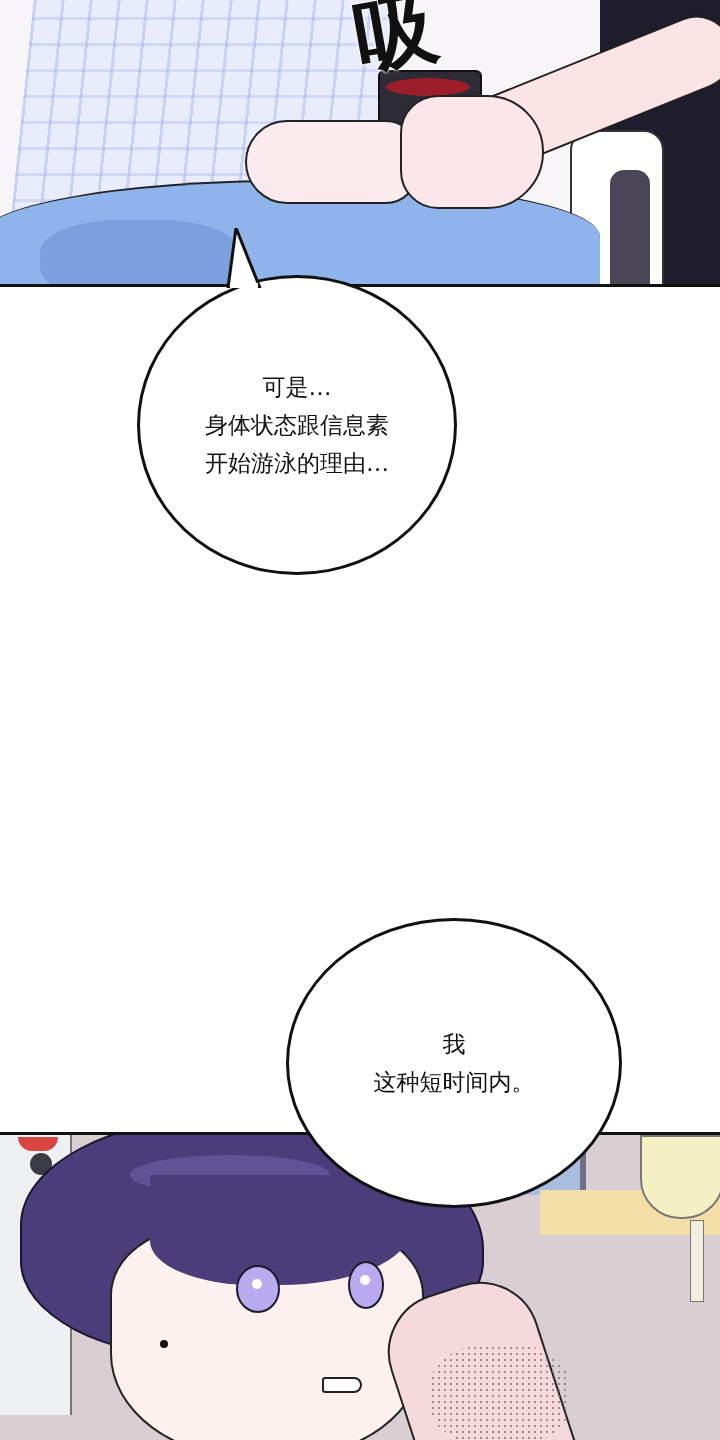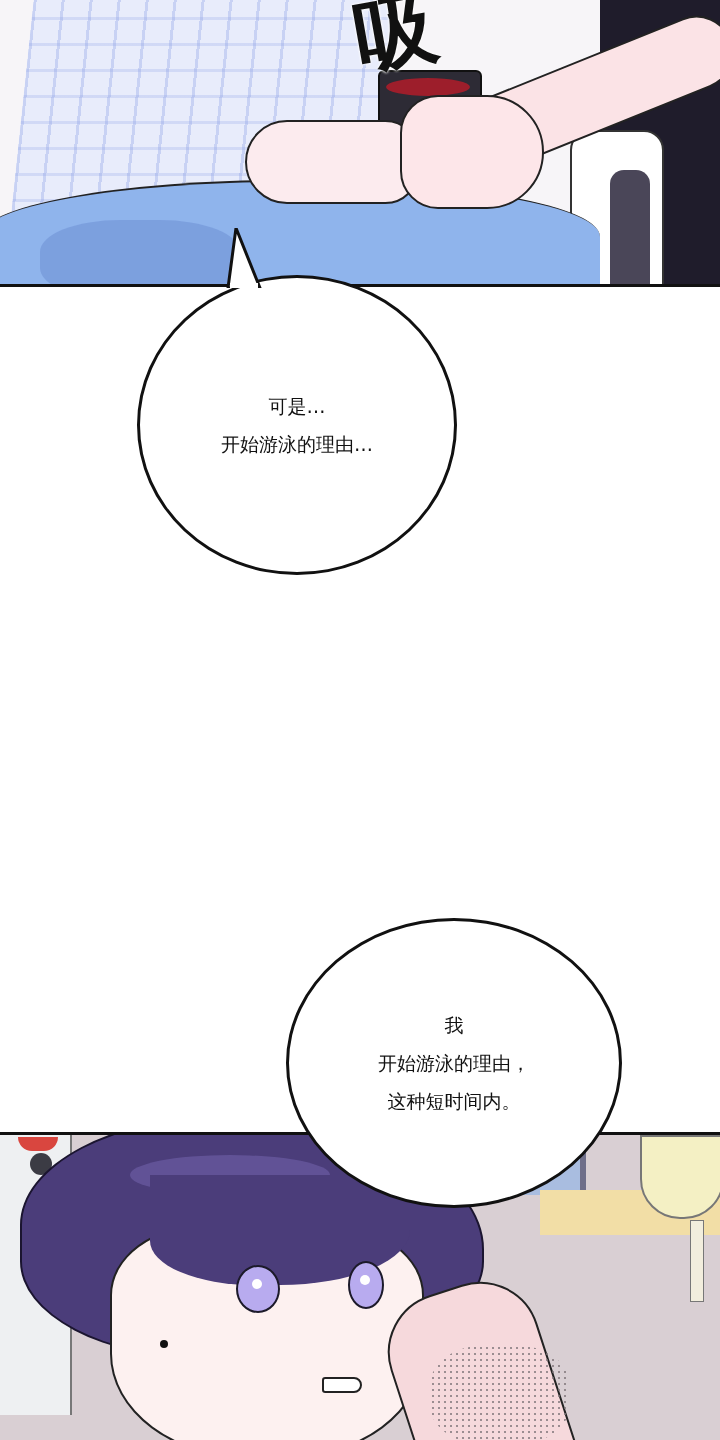--- a/index.html
+++ b/index.html
@@ -38,21 +38,21 @@
     .sfx { left: 355px; top: -22px; font-size: 82px; font-weight: bold; color: #111;
            transform: rotate(-10deg); text-shadow: 0 0 3px #fff, 0 0 3px #fff;
            font-family: "DejaVu Sans", sans-serif; }
 
     
     .bubble { position: absolute; background: #fff; border: 3px solid #111; border-radius: 50%;
               display: flex; align-items: center; justify-content: center; text-align: center;
               z-index: 5; box-sizing: border-box; }
     .bubble-1 { left: 137px; top: 275px; width: 320px; height: 300px; }
     .bubble-2 { left: 286px; top: 918px; width: 336px; height: 290px; }
-    .bubble-text { font-size: 19px; line-height: 38px; color: #111; }
+    .bubble-text { font-size: 23px; line-height: 38px; color: #111; }
     .bubble-text div { white-space: nowrap; }
     .tail { position: absolute; z-index: 6; }
 
     
     .window { left: 460px; top: 0px; width: 120px; height: 60px; background: #a9bde0;
               border-right: 6px solid #6f6f8a; }
     .wall-yellow { left: 540px; top: 55px; width: 180px; height: 45px; background: #f2dea6; }
     .lamp { left: 640px; top: 0; width: 80px; height: 80px; background: #f4f0c4;
             border: 2px solid #777; border-radius: 0 0 40px 40px; }
     .lamp-stem { left: 690px; top: 85px; width: 12px; height: 80px; background: #f2eedd;
@@ -104,28 +104,28 @@
 </div>
 
 <svg class="tail" style="left:224px; top:228px;" width="40" height="60" viewBox="0 0 40 60">
   <path d="M4 60 L12 0 L36 60 Z" fill="#fff" stroke="#111" stroke-width="3"></path>
   <path d="M6 58 L34 58" stroke="#fff" stroke-width="6"></path>
 </svg>
 
 <div class="bubble bubble-1">
   <div class="bubble-text">
     <div>可是…</div>
+    <div>身体状态跟信息素</div>
     <div>开始游泳的理由…</div>
   </div>
 </div>
 
 <div class="bubble bubble-2">
   <div class="bubble-text">
     <div>我</div>
-    <div>开始游泳的理由，</div>
     <div>这种短时间内。</div>
   </div>
 </div>
 
 <div class="panel panel-bottom">
   <div class="abs window"></div>
   <div class="abs wall-yellow"></div>
   <div class="abs lamp"></div>
   <div class="abs lamp-stem"></div>
   <div class="abs machine"></div>

